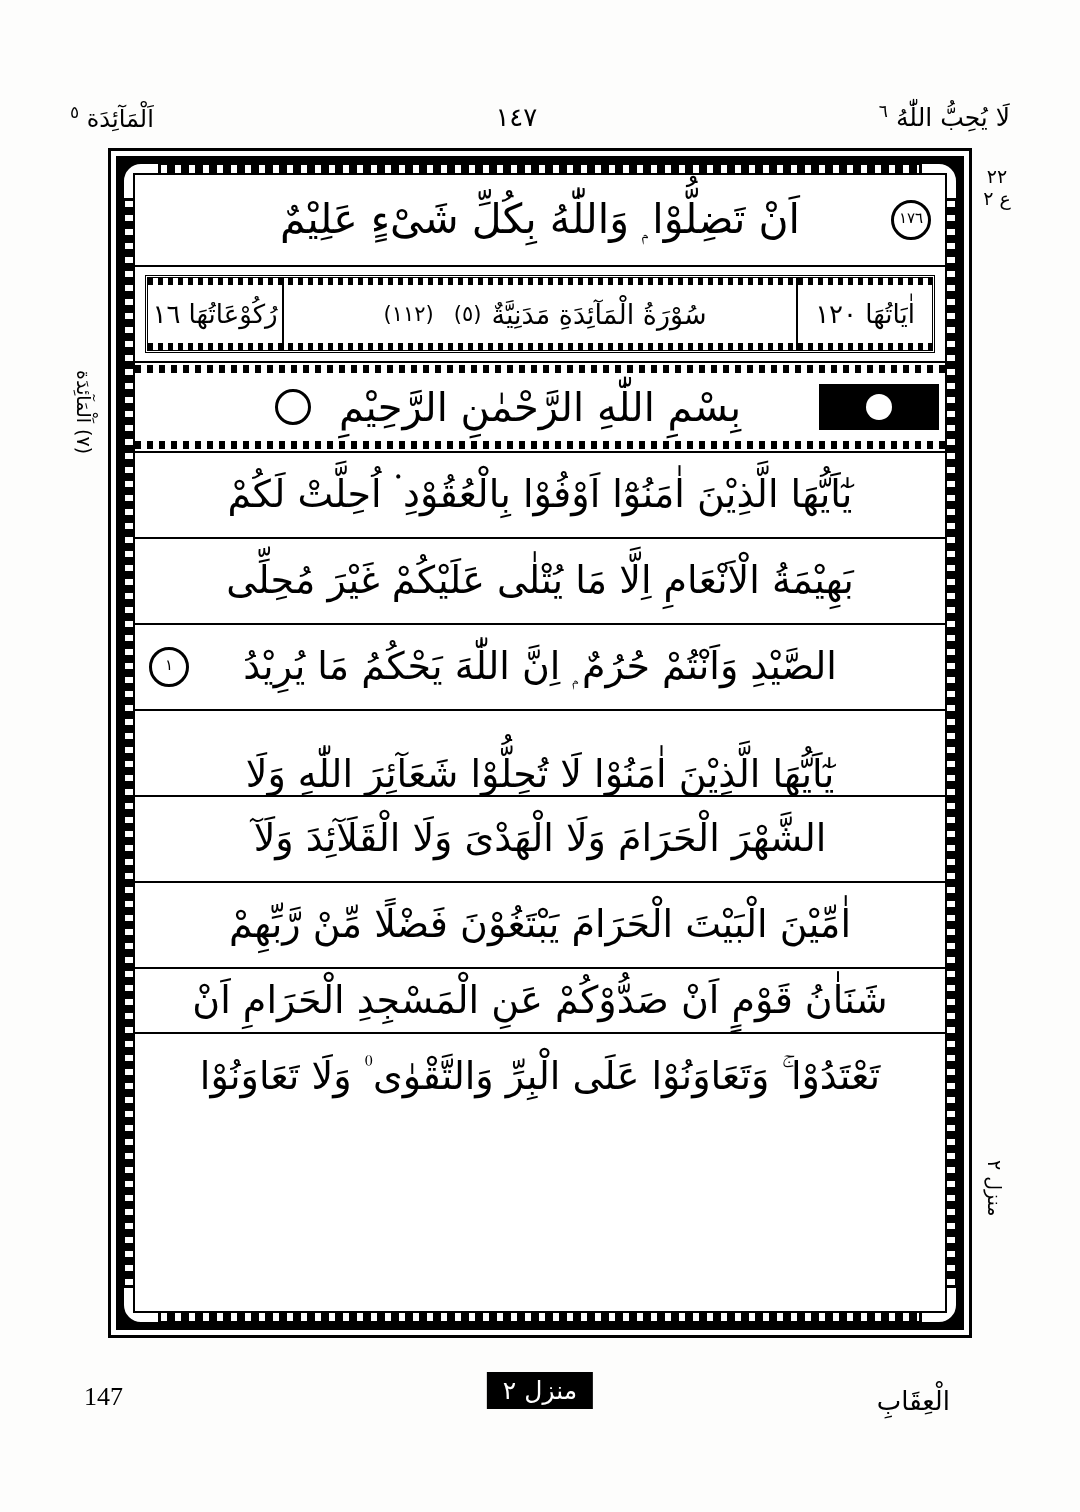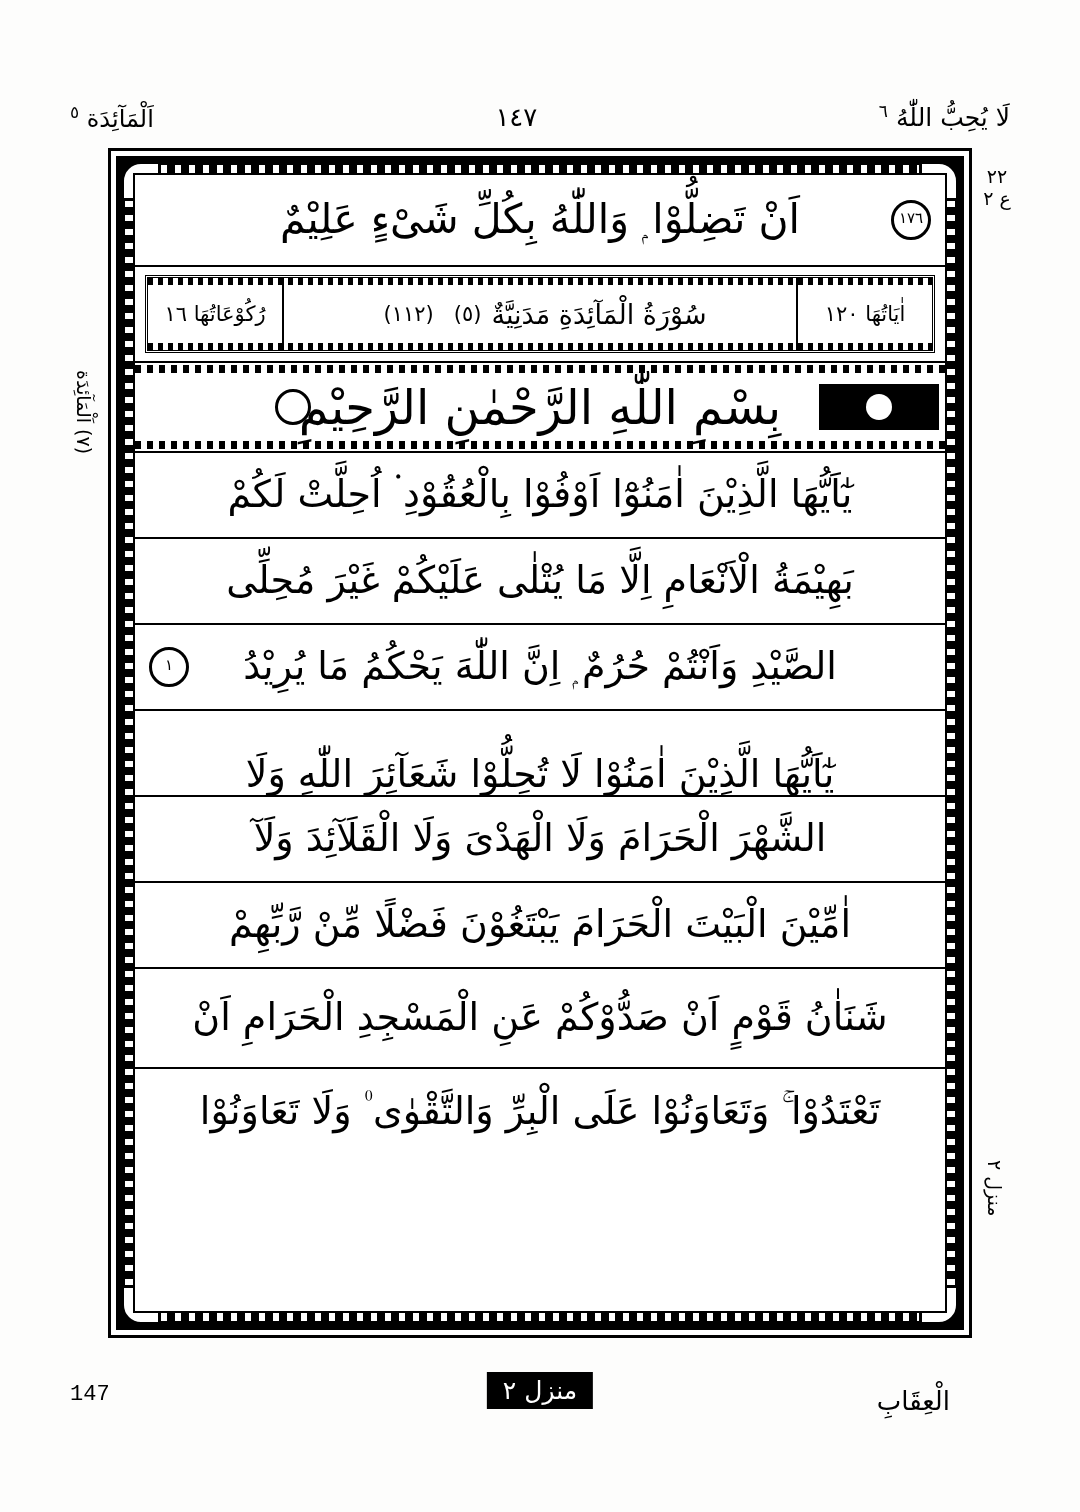--- a/index.html
+++ b/index.html
@@ -137,21 +137,21 @@
     direction: rtl;
     align-items: stretch;
     background:
       repeating-linear-gradient(90deg, #000 0 5px, #fff 5px 10px) top/100% 7px no-repeat,
       repeating-linear-gradient(90deg, #000 0 5px, #fff 5px 10px) bottom/100% 7px no-repeat;
   }
   .surah-cell {
     display: flex;
     align-items: center;
     justify-content: center;
-    font-size: 21px;
+    font-size: 26px;
     white-space: nowrap;
     padding: 0 8px;
   }
   .surah-cell.side { width: 118px; border-left: 2px solid #000; }
   .surah-cell.side2 { width: 118px; border-right: 2px solid #000; }
   .surah-cell.mid { flex: 1; font-size: 27px; }
   .surah-num {
     font-size: 21px;
     padding: 0 10px;
   }
@@ -163,21 +163,21 @@
     display: flex;
     align-items: center;
     justify-content: center;
     direction: rtl;
     background:
       repeating-linear-gradient(90deg, #000 0 6px, #fff 6px 12px) top 2px left/100% 8px no-repeat,
       repeating-linear-gradient(90deg, #000 0 6px, #fff 6px 12px) bottom 2px left/100% 8px no-repeat;
     position: relative;
   }
   .bism-text {
-    font-size: 48px;
+    font-size: 40px;
     white-space: nowrap;
   }
   .bism-orn {
     position: absolute;
     top: 50%;
     transform: translateY(-50%);
     width: 120px;
     height: 46px;
     background: #000;
   }
@@ -276,24 +276,24 @@
   }
   .footer-right {
     position: absolute;
     right: 60px;
     top: 14px;
     font-size: 26px;
     white-space: nowrap;
   }
   .footer-page {
     position: absolute;
-    left: 0;
+    left: 14px;
     top: 10px;
-    font-size: 22px;
-    font-family: Liberation Mono, monospace;
+    font-size: 26px;
+    font-family: Liberation Serif, serif;
     direction: ltr;
   }
 </style>
 </head>
 <body>
 
 <div class="page">
 
   <div class="header-row">
     <div class="header-right">
@@ -356,21 +356,21 @@
           </div>
           <div class="line tight" style="height: 86px; align-items: flex-end;">
             <span class="line-text">يٰٓاَيُّهَا الَّذِيْنَ اٰمَنُوْا لَا تُحِلُّوْا شَعَآئِرَ اللّٰهِ وَلَا</span>
           </div>
           <div class="line tight" style="height: 86px;">
             <span class="line-text">الشَّهْرَ الْحَرَامَ وَلَا الْهَدْىَ وَلَا الْقَلَآئِدَ وَلَآ</span>
           </div>
           <div class="line tight" style="height: 86px;">
             <span class="line-text">اٰمِّيْنَ الْبَيْتَ الْحَرَامَ يَبْتَغُوْنَ فَضْلًا مِّنْ رَّبِّهِمْ</span>
           </div>
-          <div class="line tight" style="height: 100px;">
+          <div class="line tight" style="height: 65px;">
             <span class="line-text">شَنَاٰنُ قَوْمٍ اَنْ صَدُّوْكُمْ عَنِ الْمَسْجِدِ الْحَرَامِ اَنْ</span>
           </div>
           <div class="line tight" style="height: 86px;">
             <span class="line-text">تَعْتَدُوْا ۚ وَتَعَاوَنُوْا عَلَى الْبِرِّ وَالتَّقْوٰى ۠ وَلَا تَعَاوَنُوْا</span>
           </div>
         </div>
 
     </div>
   </div>
 

